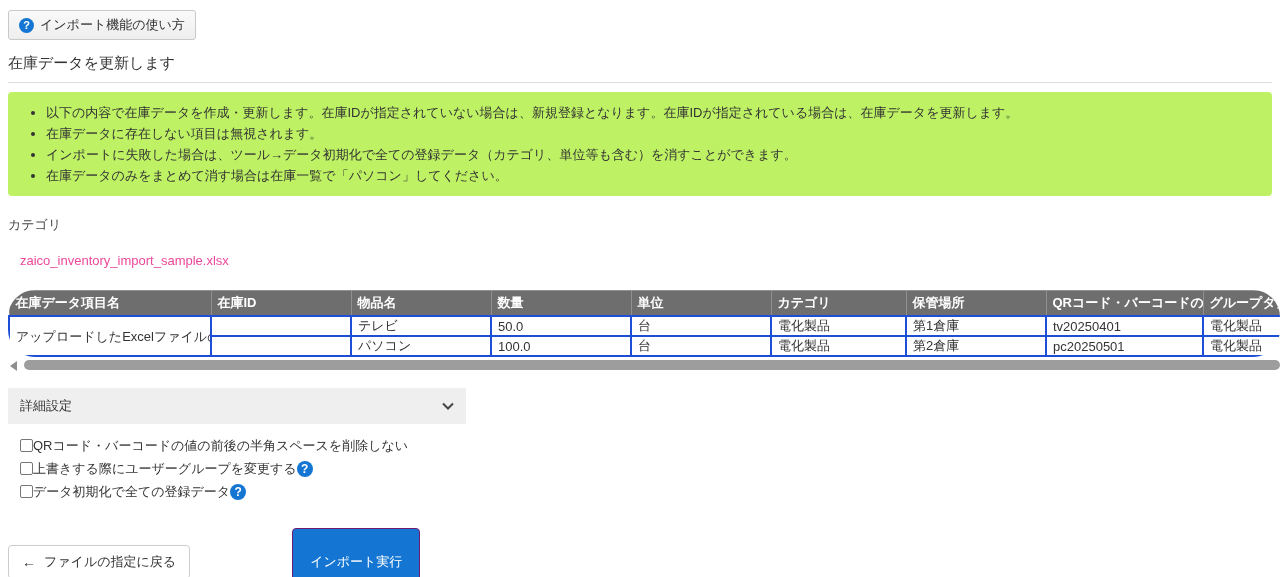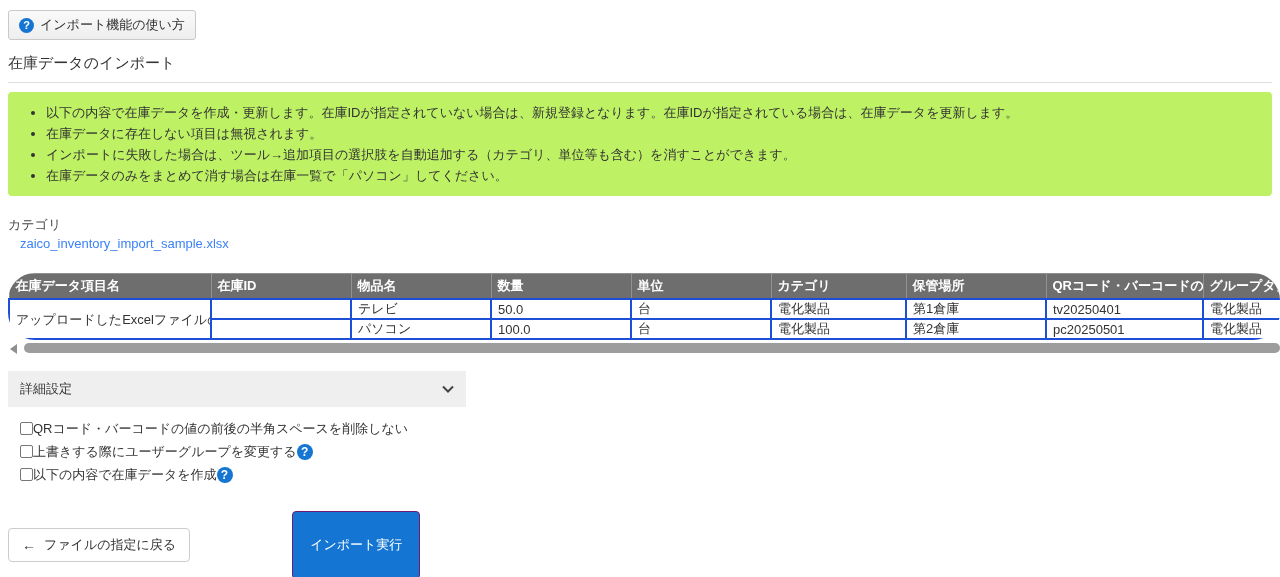--- a/index.html
+++ b/index.html
@@ -33,21 +33,21 @@
   
   .notice{
     background:#bef264;border-radius:4px;
     margin-top:9px;padding:10px 12px 10px 12px;
   }
   .notice ul{margin:0;padding-left:26px;}
   .notice li{line-height:21px;color:#333;}
 
   
   .file-label{margin-top:20px;color:#444;}
-  .file-name{margin-top:2px;padding-left:12px;color:#3b82f6;}
+  .file-name{margin-top:19px;padding-left:12px;color:#ec4899;}
 
   
   .table-wrap{margin-top:22px;width:1272px;overflow:hidden;border-radius:27px;}
   table.preview{border-collapse:collapse;table-layout:fixed;width:1328px;}
   table.preview th{
     background:#6e6e6e;color:#fff;font-weight:bold;text-align:left;
     font-size:13px;padding:3px 6px;border:1px solid #919191;height:17px;
     white-space:nowrap;overflow:hidden;
   }
   table.preview td{
@@ -101,27 +101,27 @@
 </head>
 <body>
 
 <div class="page">
 
   <button class="help-btn">
     <span class="qicon">?</span>
     <span>インポート機能の使い方</span>
   </button>
 
-  <h1 class="page-title">在庫データのインポート</h1>
+  <h1 class="page-title">在庫データを更新します</h1>
 
   <div class="notice">
     <ul>
       <li>以下の内容で在庫データを作成・更新します。在庫IDが指定されていない場合は、新規登録となります。在庫IDが指定されている場合は、在庫データを更新します。</li>
       <li>在庫データに存在しない項目は無視されます。</li>
-      <li>インポートに失敗した場合は、ツール→追加項目の選択肢を自動追加する（カテゴリ、単位等も含む）を消すことができます。</li>
+      <li>インポートに失敗した場合は、ツール→データ初期化で全ての登録データ（カテゴリ、単位等も含む）を消すことができます。</li>
       <li>在庫データのみをまとめて消す場合は在庫一覧で「パソコン」してください。</li>
     </ul>
   </div>
 
   <div class="file-label">カテゴリ</div>
   <div class="file-name">zaico_inventory_import_sample.xlsx</div>
 
   <div class="table-wrap">
     <table class="preview">
       <colgroup>
@@ -193,21 +193,21 @@
       <input type="checkbox" style="">
       <span>QRコード・バーコードの値の前後の半角スペースを削除しない</span>
     </label>
     <label class="opt-row">
       <input type="checkbox" style="">
       <span>上書きする際にユーザーグループを変更する</span>
       <span class="qicon">?</span>
     </label>
     <label class="opt-row">
       <input type="checkbox" style="">
-      <span>以下の内容で在庫データを作成</span>
+      <span>データ初期化で全ての登録データ</span>
       <span class="qicon">?</span>
     </label>
   </div>
 
   <div class="actions">
     <button class="back-btn">
       <span class="arr">←</span>
       <span>ファイルの指定に戻る</span>
     </button>
     <button class="submit-btn">インポート実行</button>

